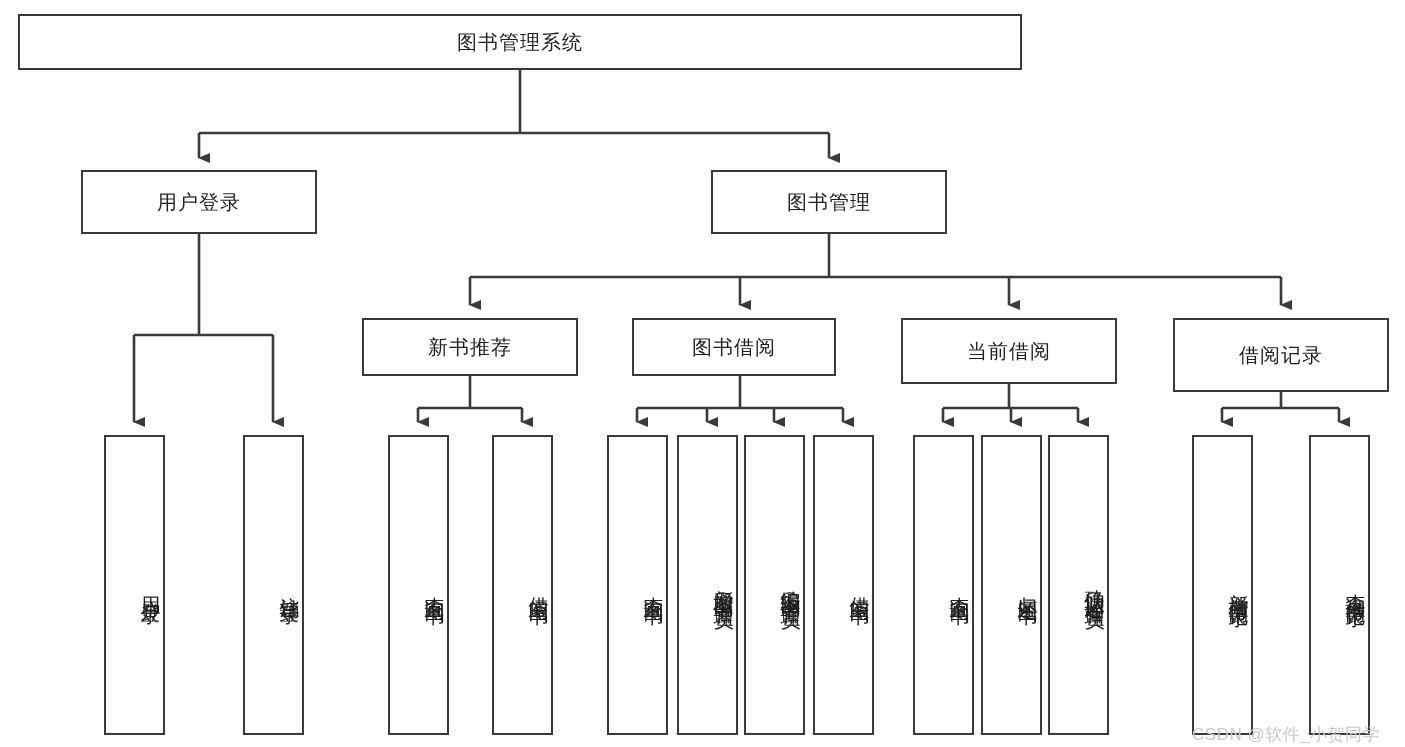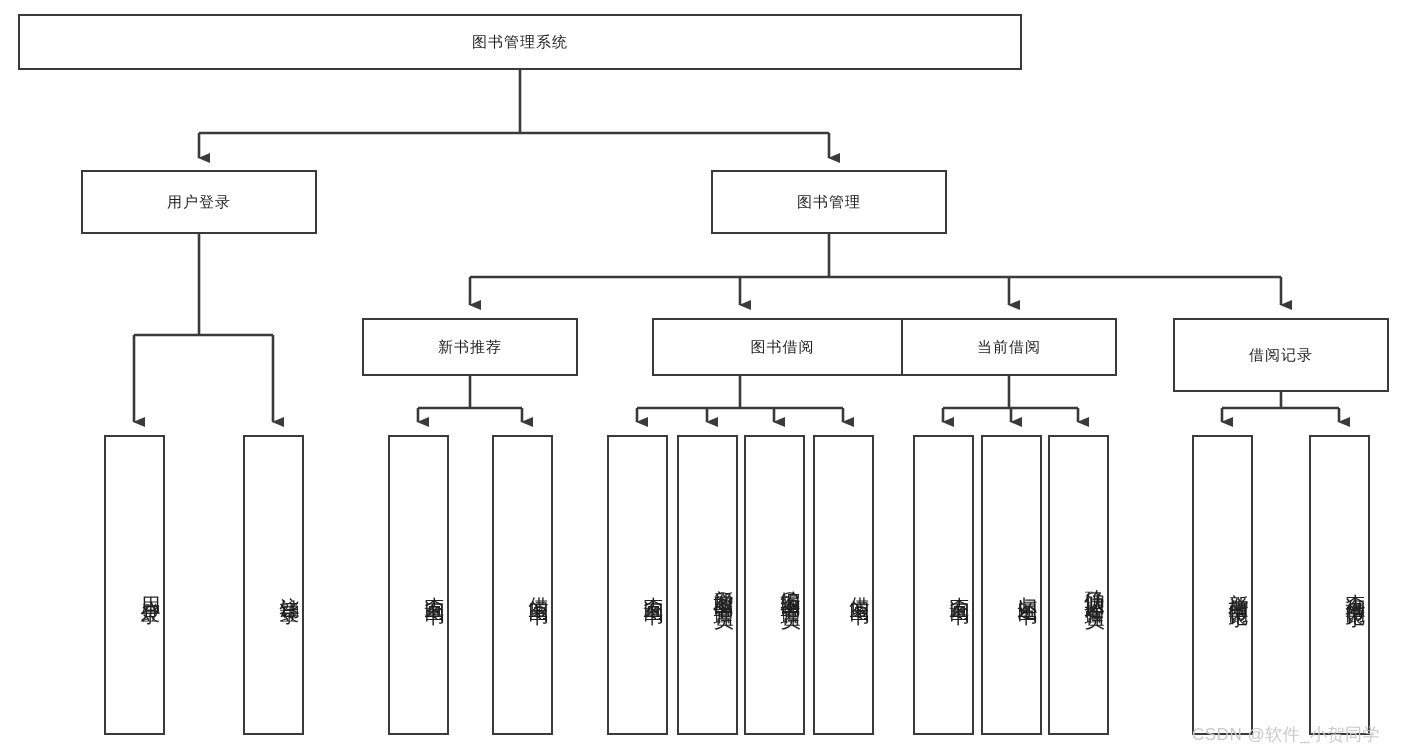--- a/index.html
+++ b/index.html
@@ -28,21 +28,21 @@
     position: absolute;
     box-sizing: border-box;
     background: #ffffff;
     border: 2px solid #3a3a3a;
     display: flex;
     align-items: center;
     justify-content: center;
     color: #1f1f1f;
   }
   .node-h {
-    font-size: 15px;
+    font-size: 20px;
     letter-spacing: 1px;
     line-height: 1.1;
   }
   .node-v {
     font-size: 20px;
     letter-spacing: 1px;
     writing-mode: vertical-rl;
     text-orientation: upright;
     align-items: flex-start;
     justify-content: center;
@@ -132,24 +132,24 @@
   <div class="node node-h" style="left:81px; top:170px; width:236px; height:64px;">
     <span>用户登录</span>
   </div>
   <div class="node node-h" style="left:362px; top:318px; width:216px; height:58px;">
     <span>新书推荐</span>
   </div>
 
   <div class="node node-h" style="left:711px; top:170px; width:236px; height:64px;">
     <span>图书管理</span>
   </div>
-  <div class="node node-h" style="left:652px; top:318px; width:261px; height:58px;">
+  <div class="node node-h" style="left:632px; top:318px; width:204px; height:58px;">
     <span>图书借阅</span>
   </div>
-  <div class="node node-h" style="left:901px; top:318px; width:216px; height:58px;">
+  <div class="node node-h" style="left:901px; top:318px; width:216px; height:66px;">
     <span>当前借阅</span>
   </div>
   <div class="node node-h" style="left:1173px; top:318px; width:216px; height:74px;">
     <span>借阅记录</span>
   </div>
 
   <div class="node node-v" style="left:104px; top:435px; width:61px; height:300px;">
     <span class="vlabel">用户登录</span>
   </div>
   <div class="node node-v" style="left:243px; top:435px; width:61px; height:300px;">

